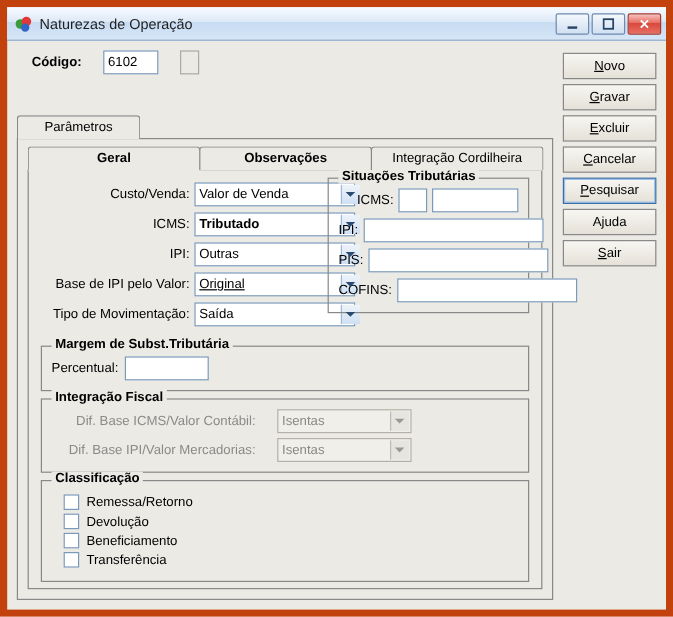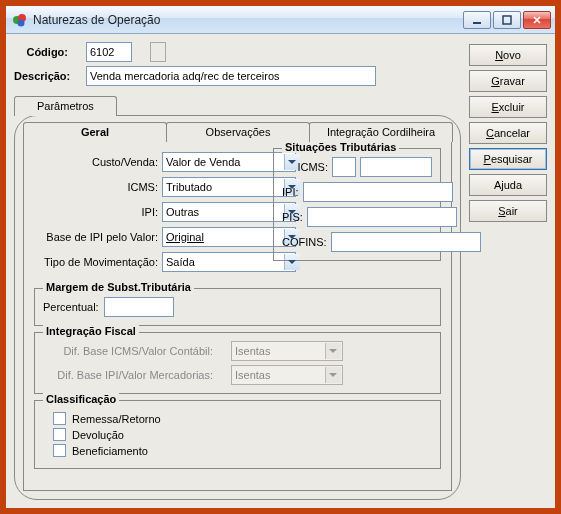--- a/index.html
+++ b/index.html
@@ -130,21 +130,21 @@
   .tab-row2 .tab.active::after {
     content:""; position:absolute; left:0; right:0; bottom:-1px; height:2px; background:#eceae5;
   }
   .tab-panel {
     border: 1px solid #888;
     background: #eceae5;
     position: absolute;
     left: 0; right: 0;
     z-index: 1;
   }
-  .panel-outer { top: 19px; bottom: 0; padding: 6px 8px 8px 8px; border-radius: 23px; }
+  .panel-outer { top: 19px; bottom: 0; padding: 6px 8px 8px 8px; }
   .inner-tabs { position: relative; height: 100%; }
   .tab-row2 { display:flex; position:relative; z-index:2; }
   .tab-row2 .tab { flex:1; text-align:center; padding-left:0; padding-right:0;}
   .panel-inner {
     border: 1px solid #888;
     position: absolute;
     top: 19px; left: 0; right: 0; bottom: 0;
     padding: 10px 10px 8px 10px;
   }
   .form-left {
@@ -216,44 +216,40 @@
     </div>
   </div>
 
   <div class="client">
     <div class="main">
       <div class="row">
         <span class="lbl" style="width:54px;font-weight:bold">Código:</span>
         <input class="input small" value="6102" style="">
         <span class="readonly-box"></span>
       </div>
-      <div class="row">
-        <span class="lbl" style="width:54px;font-weight:bold">Descrição:</span>
-        <input class="input" style="width: 290px;" value="Venda mercadoria adq/rec de terceiros">
-      </div>
 
       <div class="tabs-outer">
         <div class="tab-strip">
           <div class="tab small">Parâmetros</div>
         </div>
         <div class="tab-panel panel-outer">
           <div class="inner-tabs">
             <div class="tab-row2">
               <div class="tab active">Geral</div>
-              <div class="tab" style="font-weight:normal">Observações</div>
+              <div class="tab" style="font-weight:bold">Observações</div>
               <div class="tab" style="font-weight:normal">Integração Cordilheira</div>
             </div>
             <div class="panel-inner">
 
               <div class="form-left">
                 <span class="lbl">Custo/Venda:</span>
                 <span class="select-wrap"><input class="select" style="width: 134px;" value="Valor de Venda"></span>
 
                 <span class="lbl">ICMS:</span>
-                <span class="select-wrap"><input class="select" style="width: 134px;" value="Tributado"></span>
+                <span class="select-wrap"><input class="select" style="width: 134px; font-weight: bold;" value="Tributado"></span>
 
                 <span class="lbl">IPI:</span>
                 <span class="select-wrap"><input class="select" style="width: 134px;" value="Outras"></span>
 
                 <span class="lbl">Base de IPI pelo Valor:</span>
                 <span class="select-wrap"><input class="select" style="width: 134px; text-decoration: underline;" value="Original"></span>
 
                 <span class="lbl">Tipo de Movimentação:</span>
                 <span class="select-wrap"><input class="select" style="width: 134px;" value="Saída"></span>
               </div>
@@ -304,20 +300,24 @@
                     <span>Remessa/Retorno</span>
                   </div>
                 <div class="cb">
                     <span class="cb-box"></span>
                     <span>Devolução</span>
                   </div>
                 <div class="cb">
                     <span class="cb-box"></span>
                     <span>Beneficiamento</span>
                   </div>
+                <div class="cb">
+                    <span class="cb-box"></span>
+                    <span>Transferência</span>
+                  </div>
               </div>
 
             </div>
           </div>
         </div>
       </div>
     </div>
 
     <div class="side">
       <div class="btn"><span class="ul">N</span>ovo</div>

